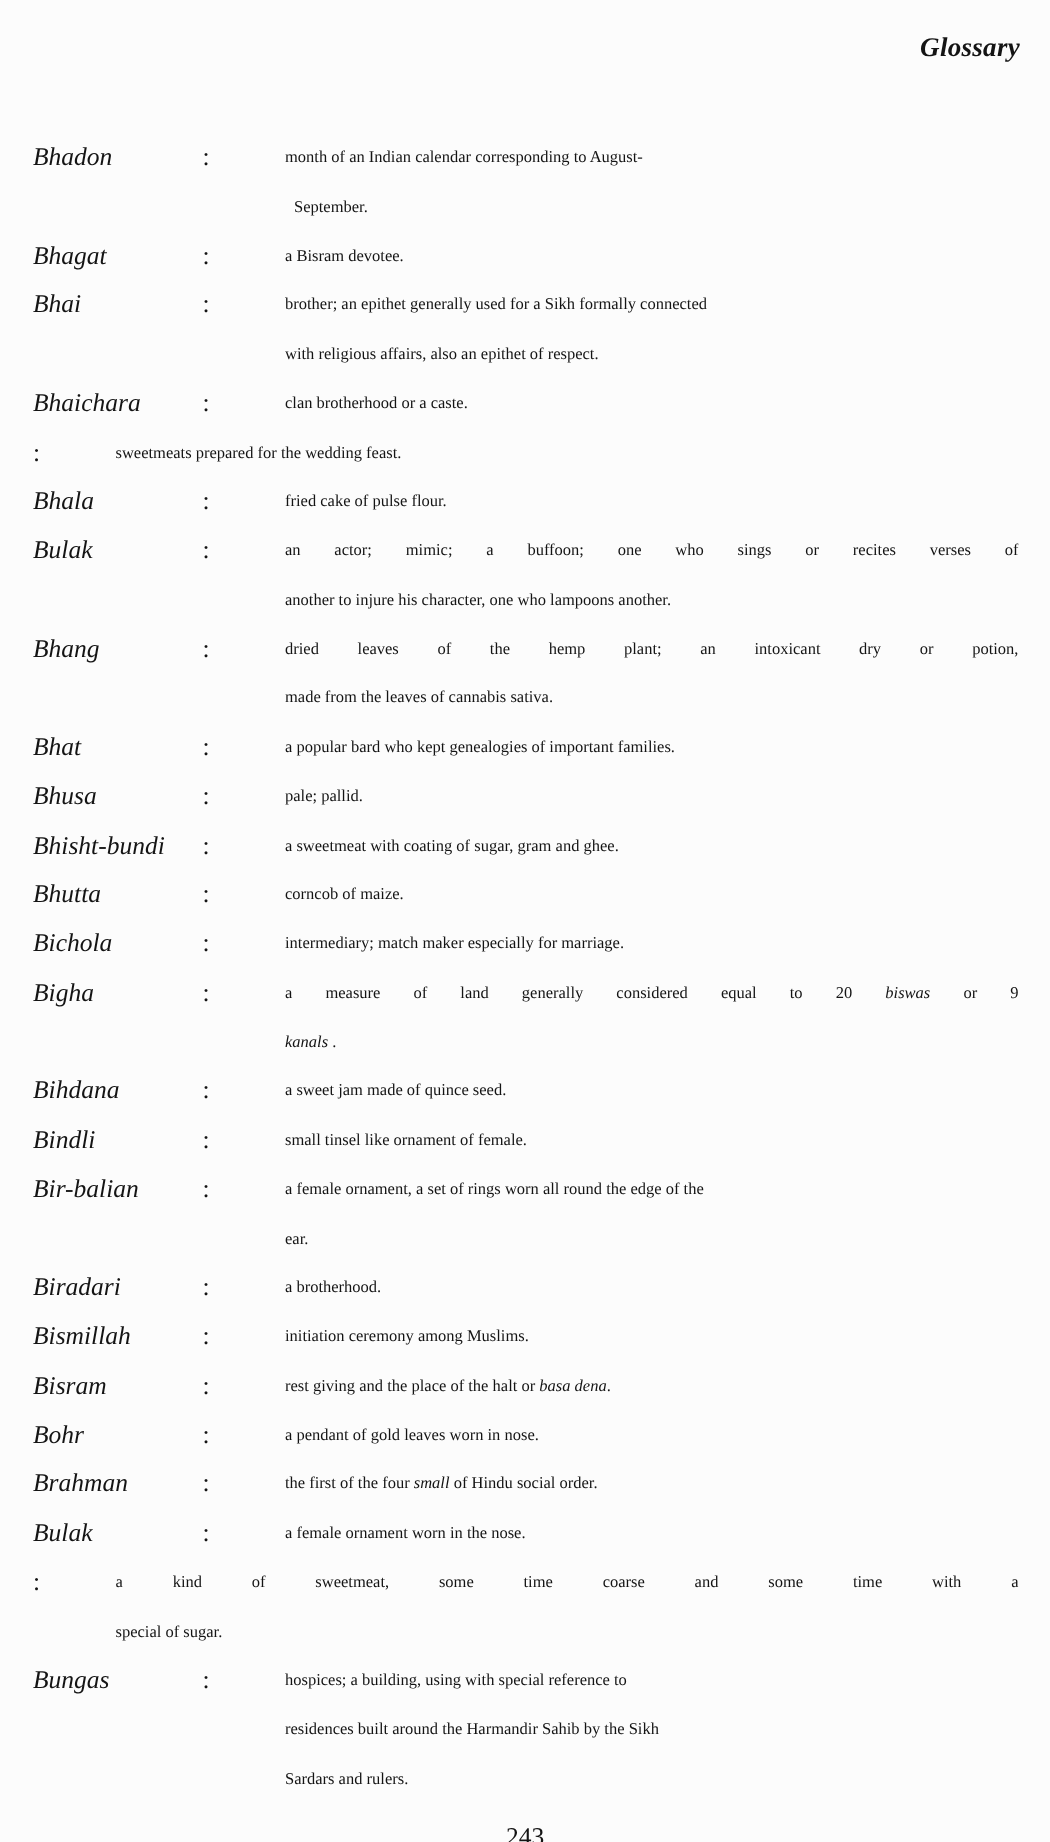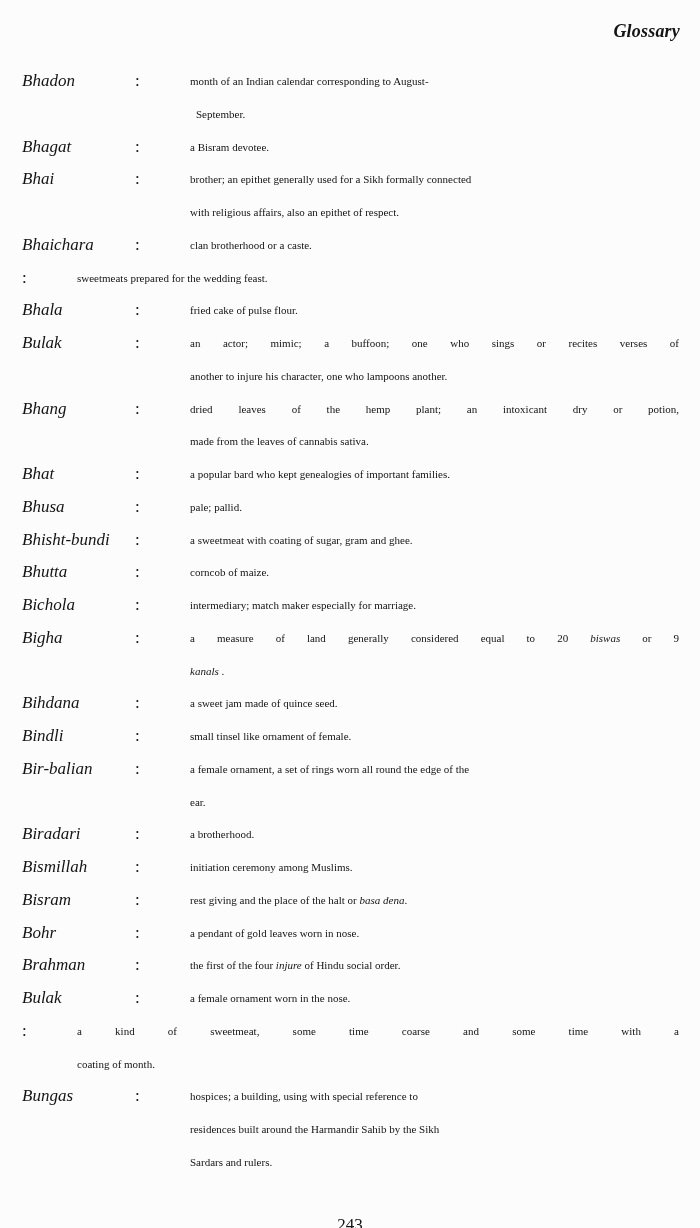--- a/index.html
+++ b/index.html
@@ -7,21 +7,21 @@
     width:700px;height:1228px;overflow:hidden;position:relative;
     background:#fcfcfc;color:#141414;
     font-family:"Liberation Serif","DejaVu Serif",serif;
   }
   .page{position:absolute;inset:0;border-radius:23px;}
   .header{
     position:absolute;top:21px;right:20px;
     font-size:18px;font-weight:bold;font-style:italic;letter-spacing:.2px;
   }
   .glossary-list{
-    position:absolute;top:65px;left:0;width:696px;
+    position:absolute;top:89px;left:0;width:696px;
     padding:0 17px 0 22px;box-sizing:border-box;font-family:Liberation Serif, serif;
   }
   .entry{display:flex;align-items:flex-start;}
   .term{
     width:113px;flex:none;font-style:italic;
     font-size:17px;line-height:32.75px;white-space:nowrap;overflow:hidden;
   }
   .sep{width:55px;flex:none;font-size:17px;line-height:32.75px;}
   .def{flex:1;min-width:0;font-size:11px;line-height:32.75px;overflow:hidden;}
   .def .line{white-space:nowrap;}
@@ -189,35 +189,35 @@
         <span class="term">Bohr</span>
         <span class="sep">:</span>
         <div class="def">
           <div class="line"><span>a pendant of gold leaves worn in nose.</span></div>
         </div>
       </div>
       <div class="entry">
         <span class="term">Brahman</span>
         <span class="sep">:</span>
         <div class="def">
-          <div class="line"><span>the first of the four </span><span class="it">injure</span><span> of Hindu social order.</span></div>
+          <div class="line"><span>the first of the four </span><span class="it">small</span><span> of Hindu social order.</span></div>
         </div>
       </div>
       <div class="entry">
         <span class="term">Bulak</span>
         <span class="sep">:</span>
         <div class="def">
           <div class="line"><span>a female ornament worn in the nose.</span></div>
         </div>
       </div>
       <div class="entry">
         <span class="sep">:</span>
         <div class="def">
           <div class="line just"><span>a kind of sweetmeat, some time coarse and some time with a</span></div>
-          <div class="line"><span>coating of month.</span></div>
+          <div class="line"><span>special of sugar.</span></div>
         </div>
       </div>
       <div class="entry">
         <span class="term">Bungas</span>
         <span class="sep">:</span>
         <div class="def">
           <div class="line"><span>hospices; a building, using with special reference to</span></div>
           <div class="line"><span>residences built around the Harmandir Sahib by the Sikh</span></div>
           <div class="line"><span>Sardars and rulers.</span></div>
         </div>

